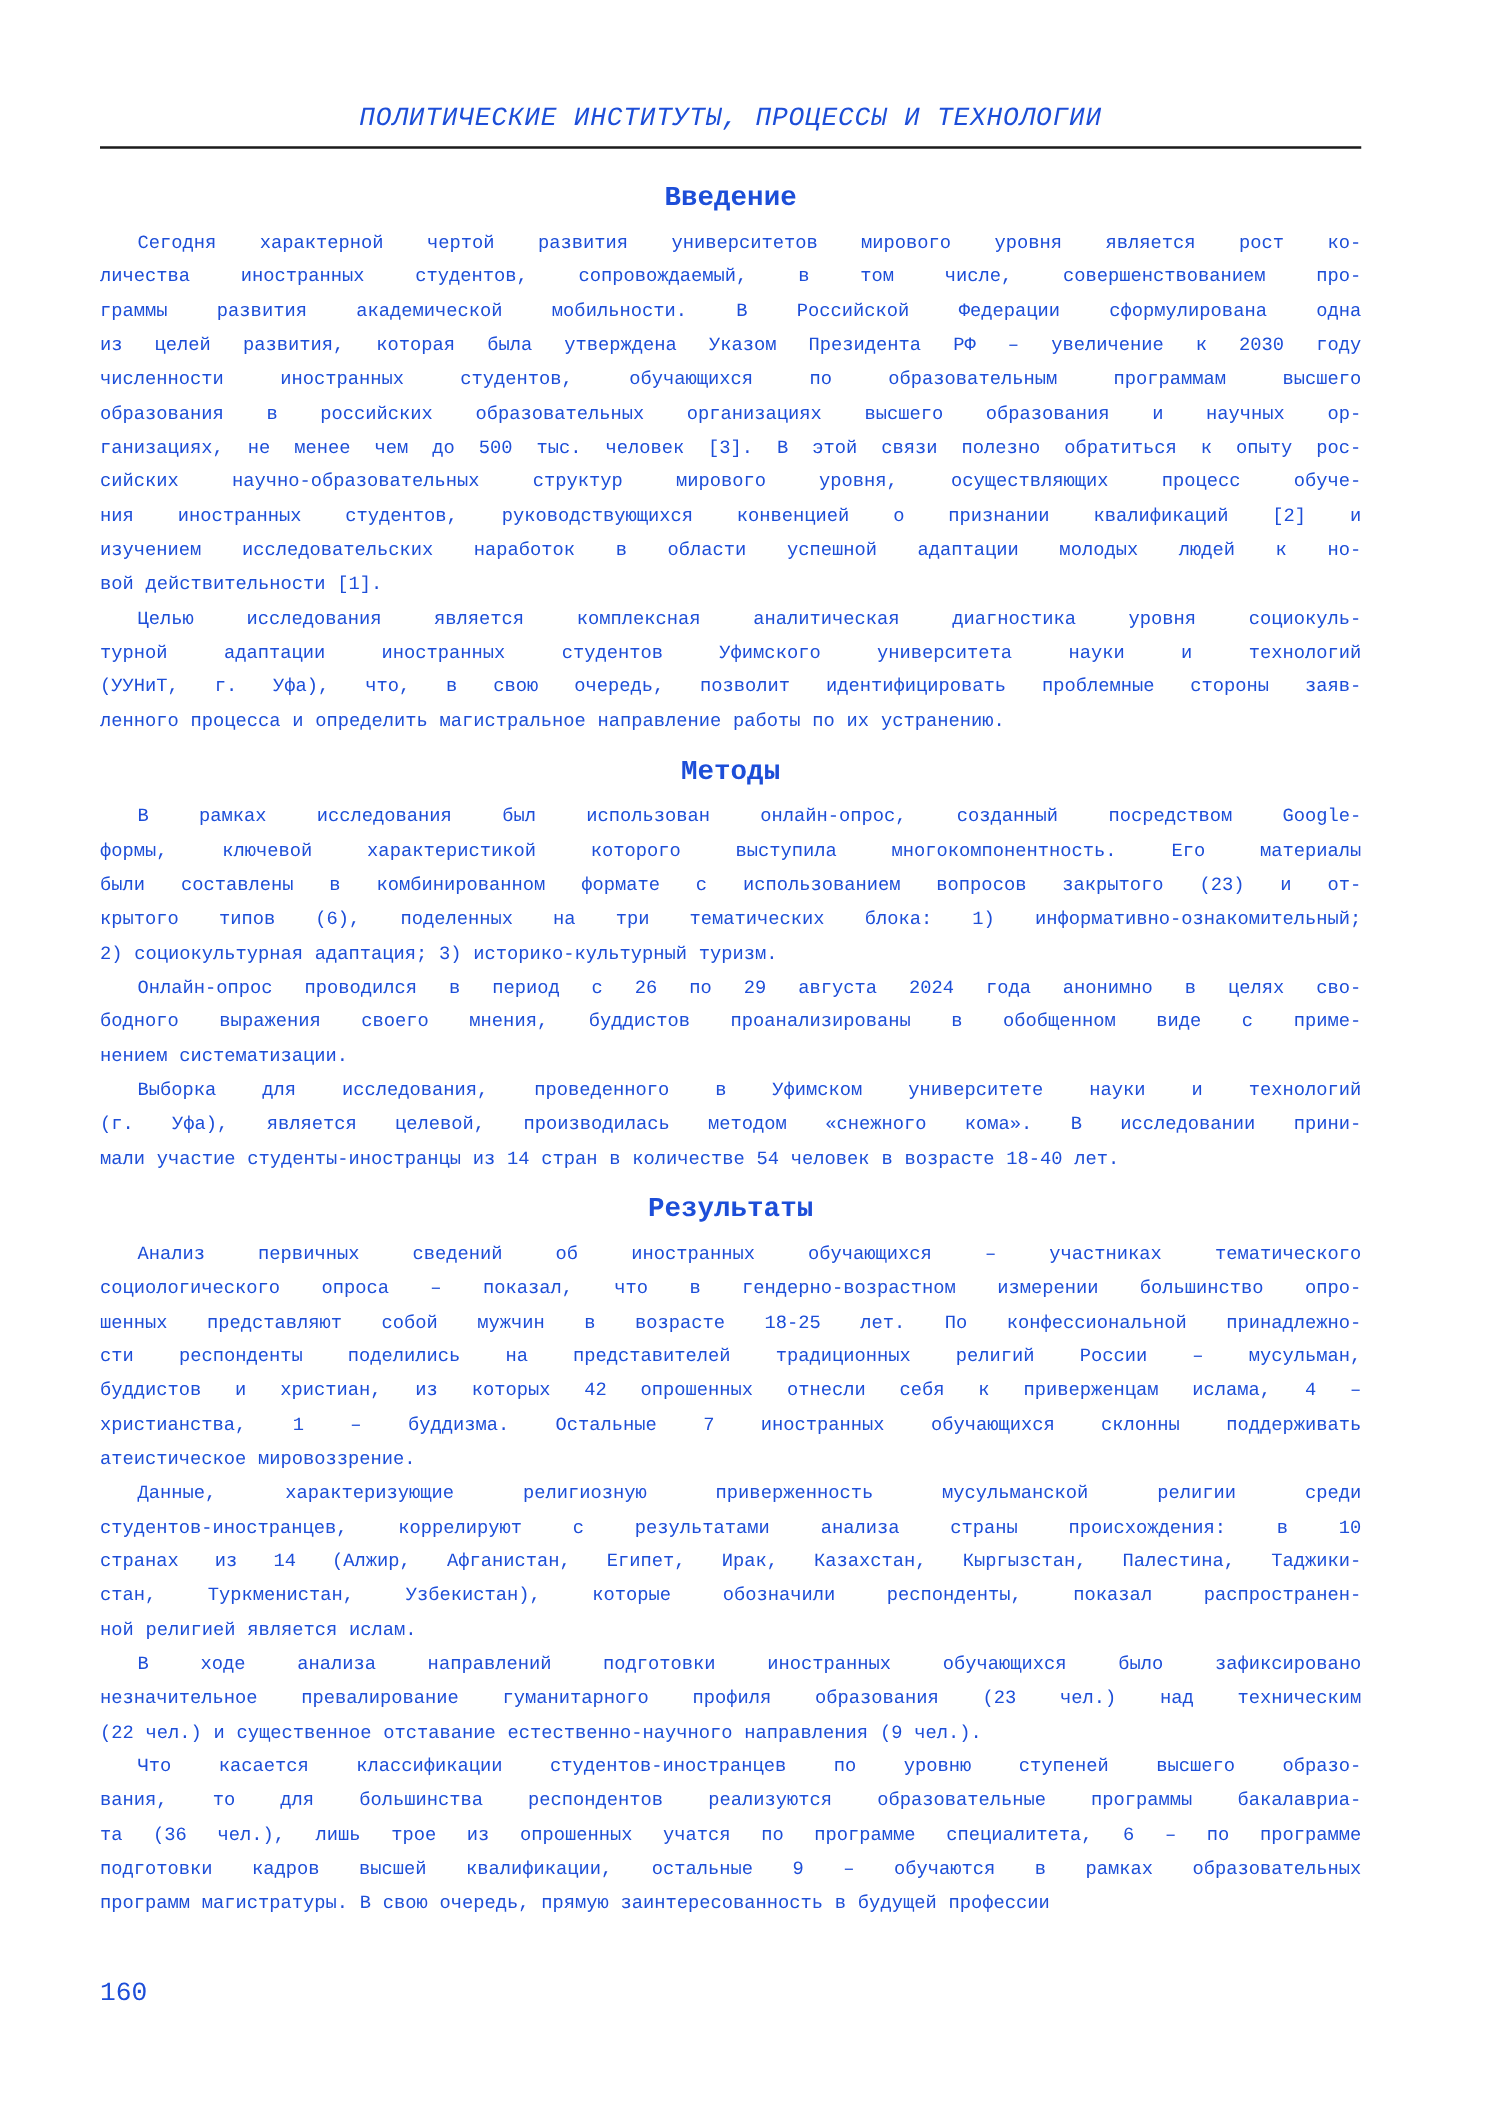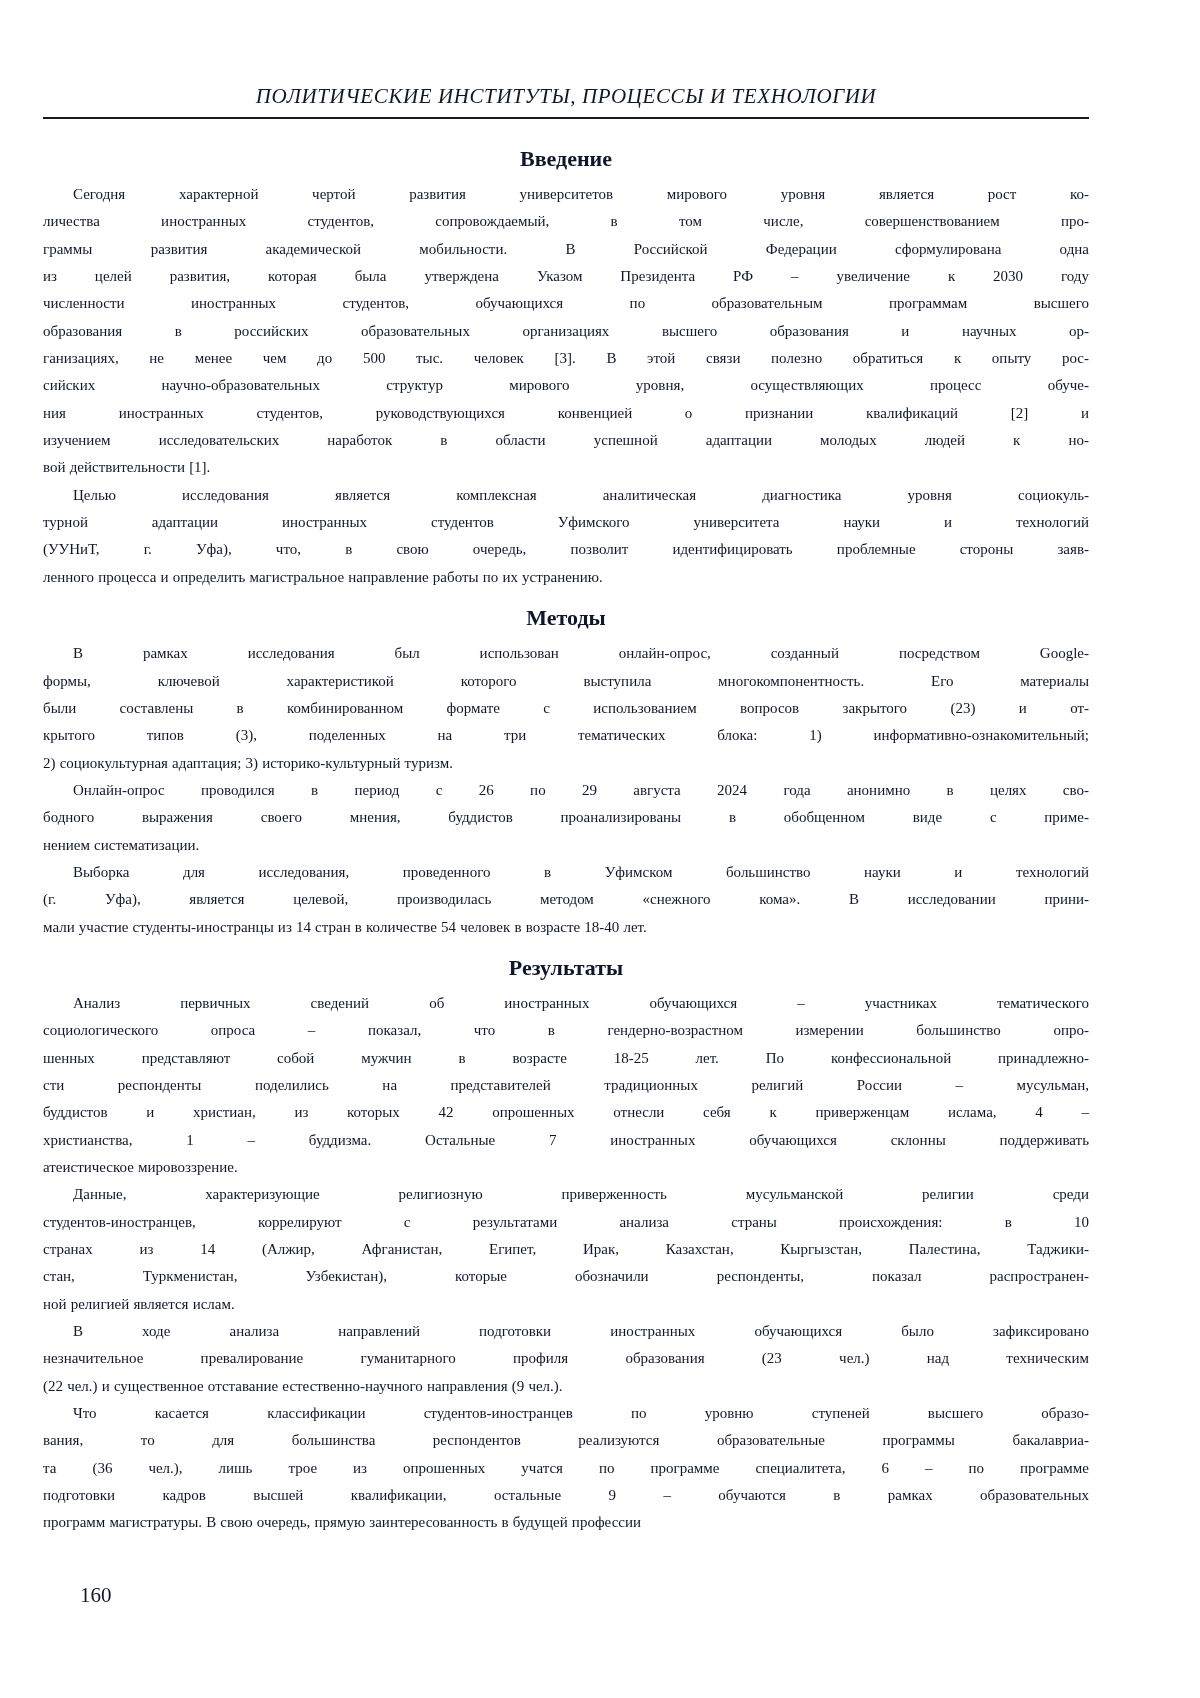--- a/index.html
+++ b/index.html
@@ -1,24 +1,24 @@
 <!DOCTYPE html>
 <html lang="ru"><head>
 <meta charset="utf-8">
 <style>
   html, body { margin: 0; padding: 0; background: #ffffff; }
   .page {
     position: relative;
     width: 1200px;
     height: 1698px;
     background: #ffffff;
-    color: #0f172a;
-    font-family: Liberation Serif, serif;
+    color: #1d4ed8;
+    font-family: Liberation Mono, monospace;
     box-sizing: border-box;
-    padding: 84px 111px 0 43px;
+    padding: 84px 111px 0 80px;
     overflow: hidden;
   }
   .running-head {
     text-align: center;
     font-style: italic;
     font-size: 21px;
     letter-spacing: 0.6px;
     line-height: 24px;
     white-space: nowrap;
   }
@@ -83,30 +83,30 @@
         <div class="line first">Целью исследования является комплексная аналитическая диагностика уровня социокуль-</div>
         <div class="line">турной адаптации иностранных студентов Уфимского университета науки и технологий</div>
         <div class="line">(УУНиТ, г. Уфа), что, в свою очередь, позволит идентифицировать проблемные стороны заяв-</div>
         <div class="line last">ленного процесса и определить магистральное направление работы по их устранению.</div>
       </div>
       <div class="section-heading">Методы</div>
       <div class="paragraph">
         <div class="line first">В рамках исследования был использован онлайн-опрос, созданный посредством Google-</div>
         <div class="line">формы, ключевой характеристикой которого выступила многокомпонентность. Его материалы</div>
         <div class="line">были составлены в комбинированном формате с использованием вопросов закрытого (23) и от-</div>
-        <div class="line">крытого типов (3), поделенных на три тематических блока: 1) информативно-ознакомительный;</div>
+        <div class="line">крытого типов (6), поделенных на три тематических блока: 1) информативно-ознакомительный;</div>
         <div class="line last">2) социокультурная адаптация; 3) историко-культурный туризм.</div>
       </div>
       <div class="paragraph">
         <div class="line first">Онлайн-опрос проводился в период с 26 по 29 августа 2024 года анонимно в целях сво-</div>
         <div class="line">бодного выражения своего мнения, буддистов проанализированы в обобщенном виде с приме-</div>
         <div class="line last">нением систематизации.</div>
       </div>
       <div class="paragraph">
-        <div class="line first">Выборка для исследования, проведенного в Уфимском большинство науки и технологий</div>
+        <div class="line first">Выборка для исследования, проведенного в Уфимском университете науки и технологий</div>
         <div class="line">(г. Уфа), является целевой, производилась методом «снежного кома». В исследовании прини-</div>
         <div class="line last">мали участие студенты-иностранцы из 14 стран в количестве 54 человек в возрасте 18-40 лет.</div>
       </div>
       <div class="section-heading">Результаты</div>
       <div class="paragraph">
         <div class="line first">Анализ первичных сведений об иностранных обучающихся – участниках тематического</div>
         <div class="line">социологического опроса – показал, что в гендерно-возрастном измерении большинство опро-</div>
         <div class="line">шенных представляют собой мужчин в возрасте 18-25 лет. По конфессиональной принадлежно-</div>
         <div class="line">сти респонденты поделились на представителей традиционных религий России – мусульман,</div>
         <div class="line">буддистов и христиан, из которых 42 опрошенных отнесли себя к приверженцам ислама, 4 –</div>

